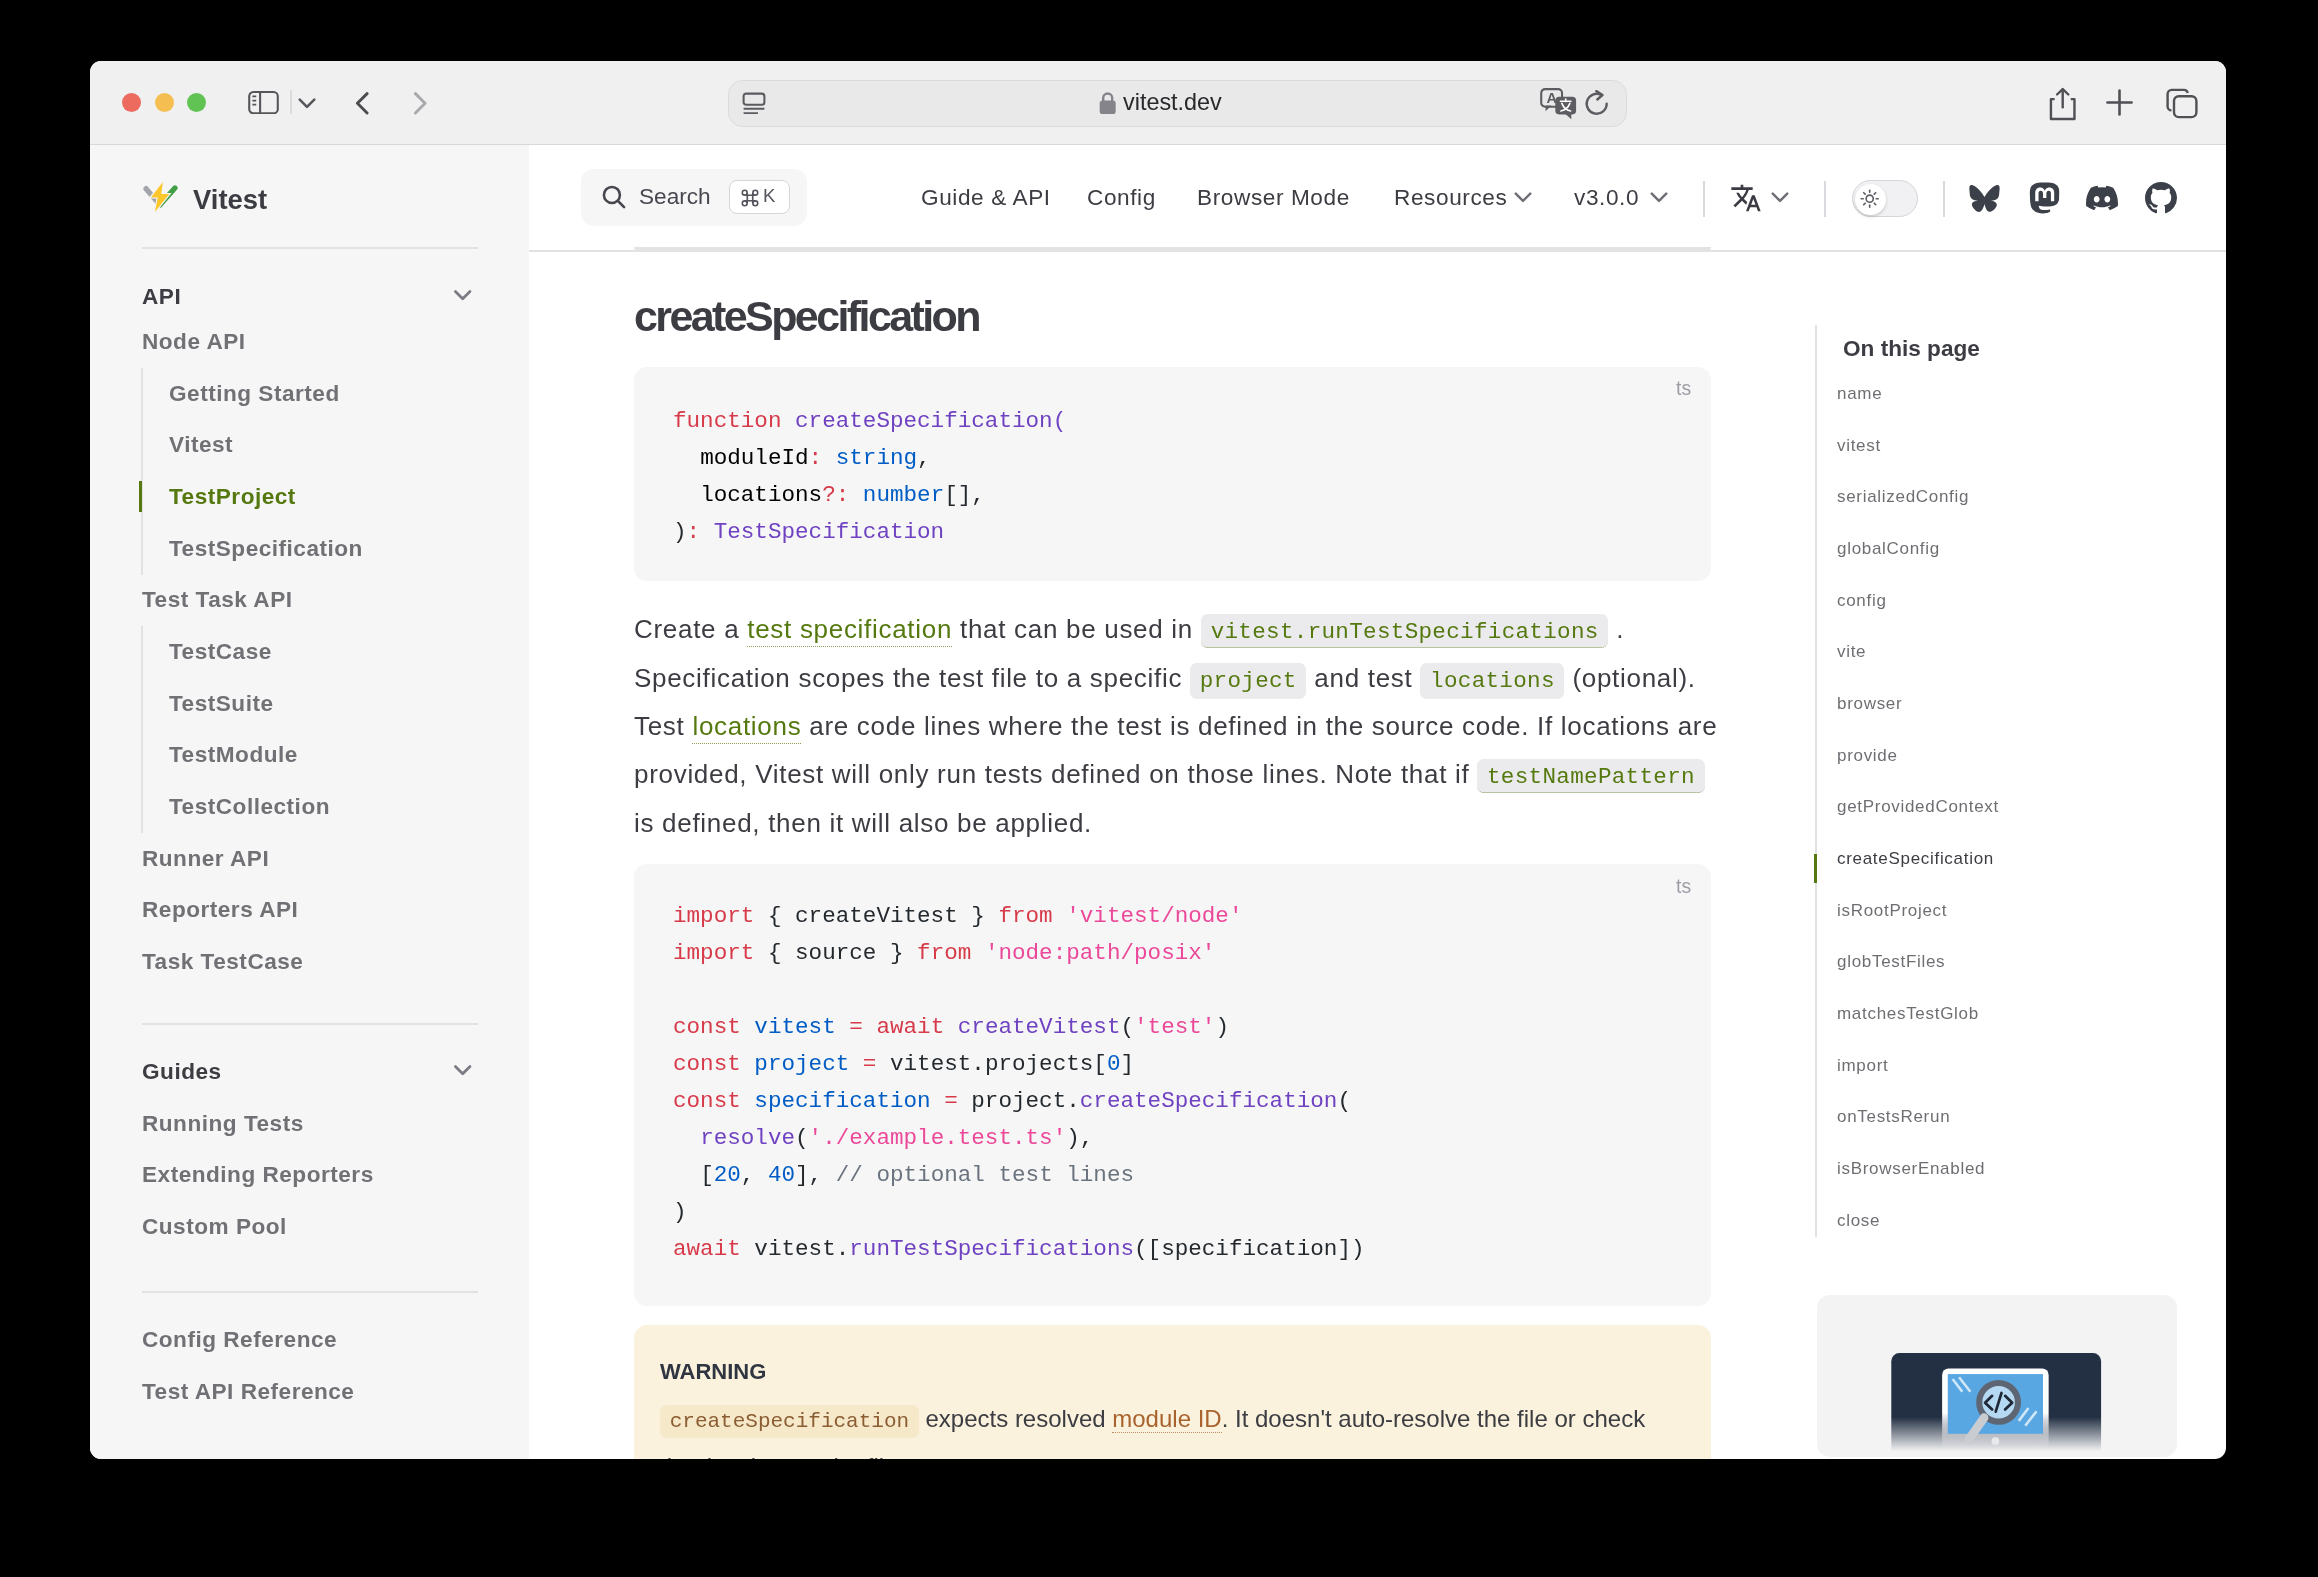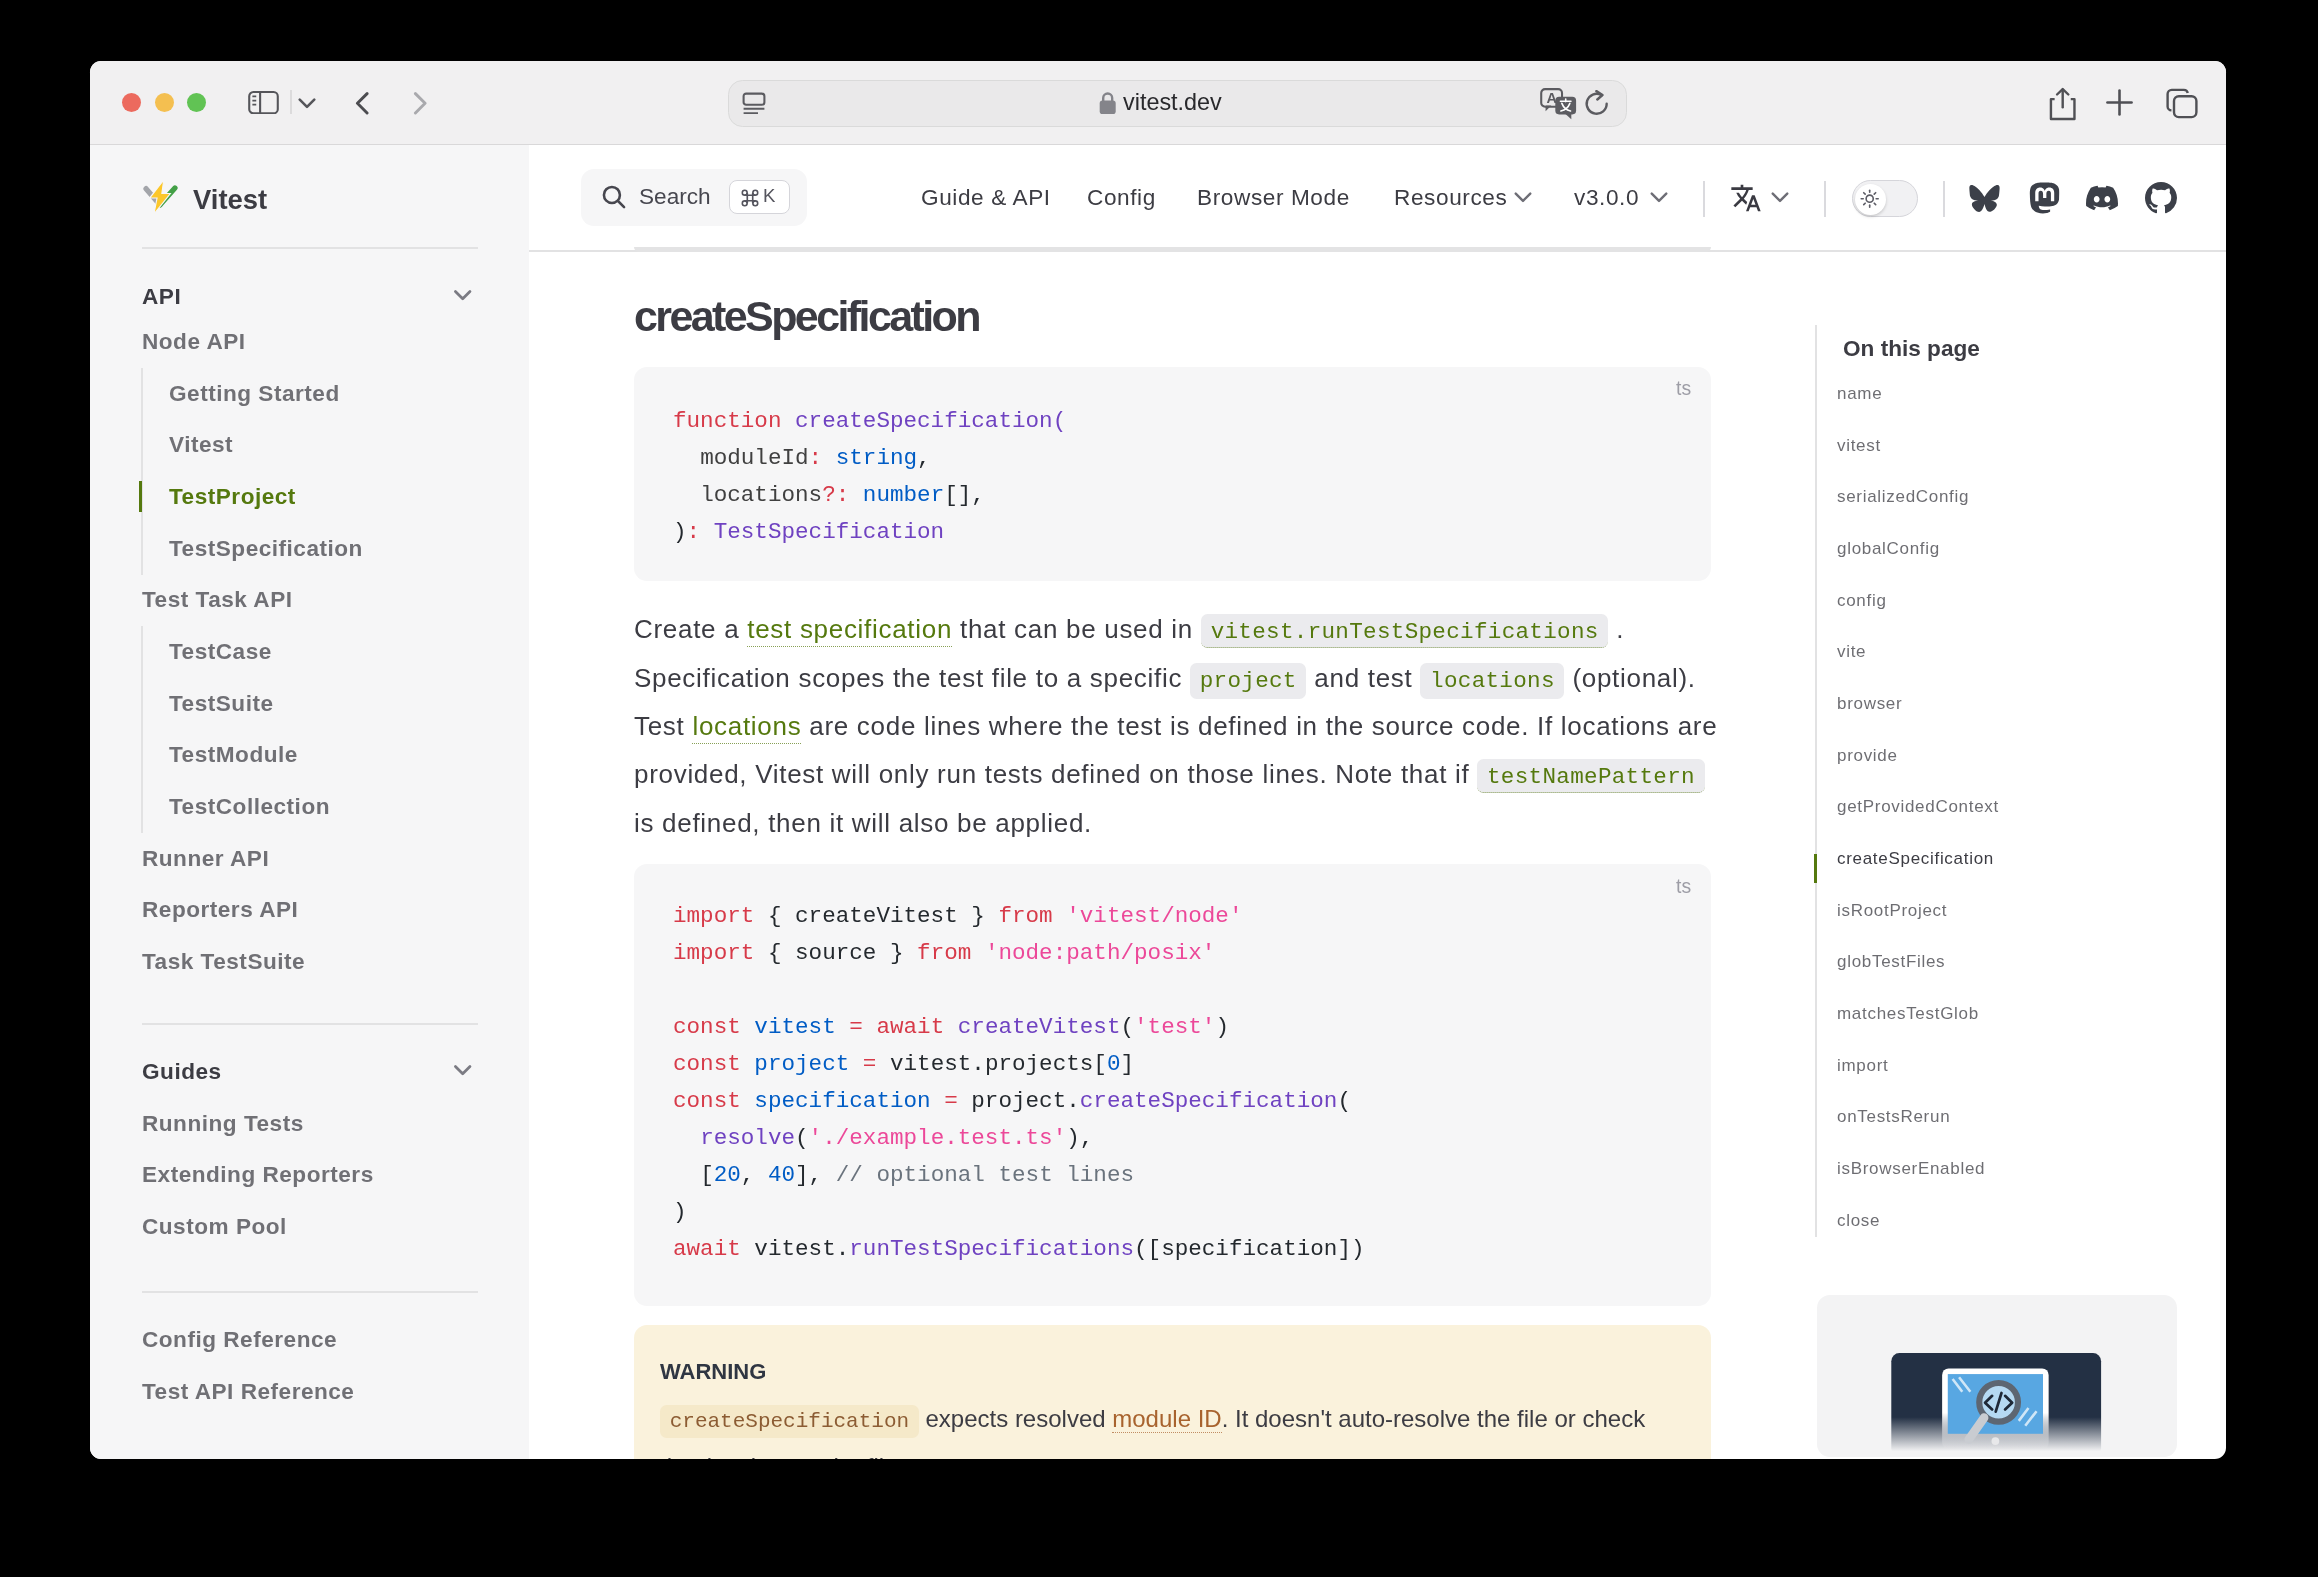--- a/index.html
+++ b/index.html
@@ -30,21 +30,21 @@
 .side-div { position:absolute; left:52px; width:336px; height:1.6px; background:#e2e2e3; }
 .vline { position:absolute; left:51px; width:1.6px; background:#e2e2e3; }
 
 .nav-link { position:absolute; height:105px; line-height:105px; font-size:22.6px; font-weight:500; color:#3c3c43; white-space:nowrap; letter-spacing:0.6px; }
 .vdiv { position:absolute; top:120px; width:1.6px; height:36px; background:#dadade; }
 
 
 .codeblock { position:absolute; background:#f6f6f7; border-radius:13px; }
 .code { position:absolute; font-family:"Liberation Mono", monospace; font-size:22.6px; line-height:37px; white-space:pre; color:#24292e; }
 .tslab { position:absolute; font-size:19.4px; color:#9d9da6; }
-.kw { color:#d73a49; } .fn { color:#6f42c1; } .prm { color:#404040;margin-top:25px; } .ty { color:#005cc5; }
+.kw { color:#d73a49; } .fn { color:#6f42c1; } .prm { color:#000000;margin-top:25px; } .ty { color:#005cc5; }
 .str { color:#ec4899; } .num { color:#005cc5; } .cmt { color:#6a737d; } .pln { color:#24292e; }
 
 .para { position:absolute; left:544px; font-size:26px; line-height:48px; letter-spacing:0.7px; color:#3c3c43; white-space:nowrap; }
 .icode { font-family:"Liberation Mono", monospace; font-size:22.6px; letter-spacing:0.3px; background:#ebebee; border-radius:6.5px;
   padding:4.8px 9.7px; }
 .glink { color:#55790e; }
 .gu { border-bottom:1.6px dotted rgba(85,121,14,.7); padding-bottom:1.6px; }
 
 .outline-item { position:absolute; left:1747px; height:52px; line-height:52px; font-size:17px;
   color:rgba(60,60,67,.75); white-space:nowrap; letter-spacing:0.7px; }
@@ -149,21 +149,21 @@
   <div class="side-item" style="left:79px; top:410px; color:#55790e; font-weight:600;">TestProject</div>
   <div class="side-item" style="left:79px; top:462px;">TestSpecification</div>
   <div class="side-item" style="left:52px; top:513px;">Test Task API</div>
   <div class="vline" style="top:565px; height:207px;"></div>
   <div class="side-item" style="left:79px; top:565px;">TestCase</div>
   <div class="side-item" style="left:79px; top:617px;">TestSuite</div>
   <div class="side-item" style="left:79px; top:668px;">TestModule</div>
   <div class="side-item" style="left:79px; top:720px;">TestCollection</div>
   <div class="side-item" style="left:52px; top:772px;">Runner API</div>
   <div class="side-item" style="left:52px; top:823px;">Reporters API</div>
-  <div class="side-item" style="left:52px; top:875px;">Task TestSuite</div>
+  <div class="side-item" style="left:52px; top:875px;">Task TestCase</div>
 
   <div class="side-div" style="top:962px;"></div>
   <div class="side-item side-title" style="left:52px; top:985px;">Guides</div>
   <svg class="abs" style="left:363px; top:1003px;" width="19.4" height="13" viewBox="0 0 12 8">
     <path d="M1.5 1.5 L6 6 L10.5 1.5" fill="none" stroke="#7b7b83" stroke-width="1.7" stroke-linecap="round" stroke-linejoin="round"></path>
   </svg>
   <div class="side-item" style="left:52px; top:1037px;">Running Tests</div>
   <div class="side-item" style="left:52px; top:1088px;">Extending Reporters</div>
   <div class="side-item" style="left:52px; top:1140px;">Custom Pool</div>
   <div class="side-div" style="top:1230px;"></div>

